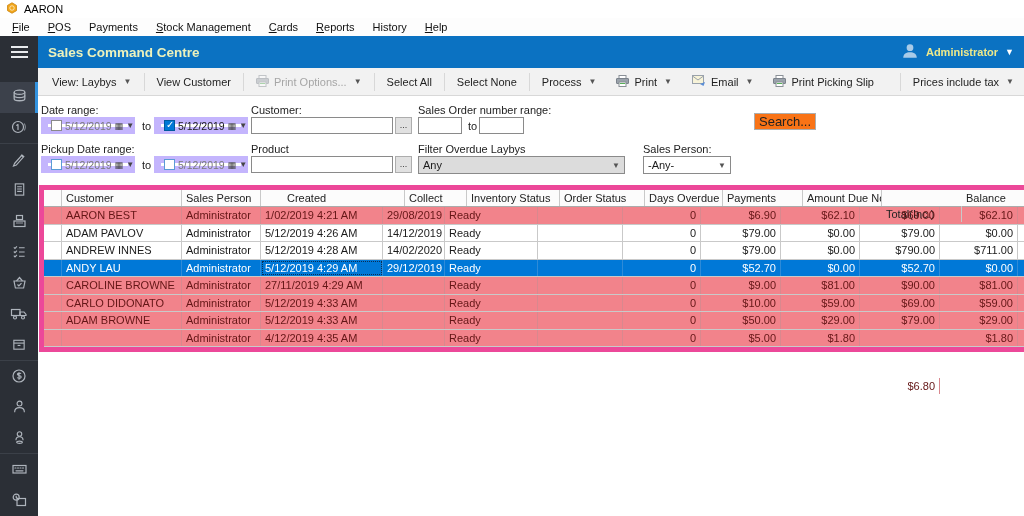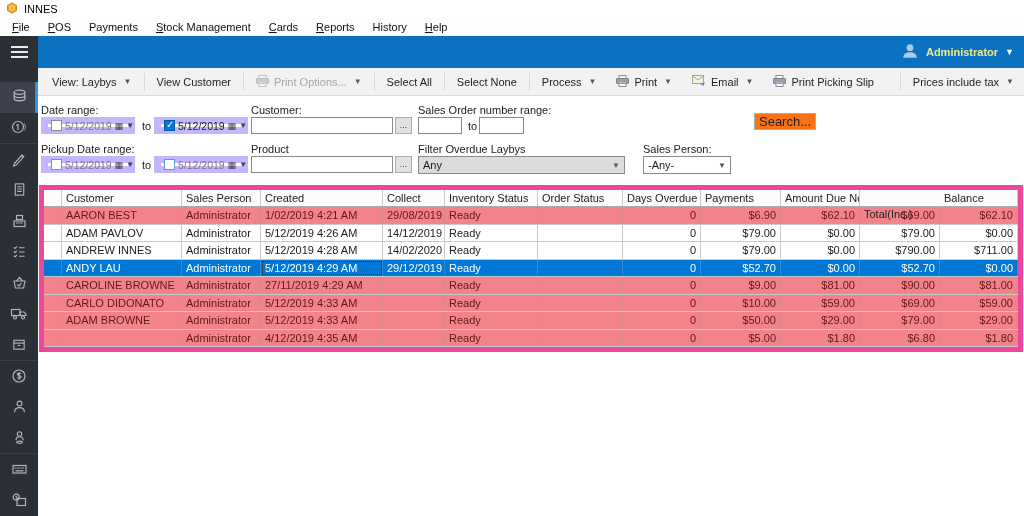--- a/index.html
+++ b/index.html
@@ -92,35 +92,36 @@
 
 <div id="app">
 
   <div class="titlebar">
     <span>
       <svg width="12" height="12" viewBox="0 0 16 16">
           <polygon points="8,1 14,4.5 14,11.5 8,15 2,11.5 2,4.5" fill="#F2A71B" stroke="#C77F0A"></polygon>
           <circle cx="8" cy="8" r="3" fill="none" stroke="#fff" stroke-width="1.2" opacity="0.7"></circle>
         </svg>
     </span>
-    <span class="t">INNES</span>
+    <span class="t">AARON</span>
   </div>
 
   <div class="menubar" id="menubar">
       <div class="menu-item"><span class="u">F</span><span>ile</span></div>
       <div class="menu-item"><span class="u">P</span><span>OS</span></div>
       <div class="menu-item"><span class="u"></span><span>Payments</span></div>
       <div class="menu-item"><span class="u">S</span><span>tock Management</span></div>
       <div class="menu-item"><span class="u">C</span><span>ards</span></div>
       <div class="menu-item"><span class="u">R</span><span>eports</span></div>
       <div class="menu-item"><span class="u"></span><span>History</span></div>
       <div class="menu-item"><span class="u">H</span><span>elp</span></div>
     </div>
 
   <div class="appheader">
+    <span class="title">Sales Command Centre</span>
     <div class="user-box">
       <span>
         <svg width="18" height="18" viewBox="0 0 16 16">
             <circle cx="8" cy="5" r="3" fill="#A9CBE8"></circle>
             <path d="M2 14c0-3.5 2.7-5 6-5s6 1.5 6 5z" fill="#A9CBE8"></path>
           </svg>
       </span>
       <span class="user-name">Administrator</span>
       <span class="user-caret">▼</span>
     </div>
@@ -358,21 +359,21 @@
       <span>-Any-</span>
       <span class="chev">▼</span>
     </div>
   </div>
 
   <div class="grid" id="grid">
       <div class="grow header">
         <div class="gcell" style="width: 18px;"></div>
         <div class="gcell" style="width: 120px;">Customer</div>
         <div class="gcell" style="width: 79px;">Sales Person</div>
-        <div class="gcell" style="width: 122px;">Created</div>
+        <div class="gcell" style="width: 122px; margin-left: 22px;">Created</div>
         <div class="gcell" style="width: 62px;">Collect</div>
         <div class="gcell" style="width: 93px;">Inventory Status</div>
         <div class="gcell" style="width: 85px;">Order Status</div>
         <div class="gcell" style="width: 78px;">Days Overdue</div>
         <div class="gcell" style="width: 80px;">Payments</div>
         <div class="gcell" style="width: 79px;">Amount Due Now</div>
         <div class="gcell" style="width: 80px; margin-top: 16px;">Total(Inc.)</div>
         <div class="gcell" style="width: 78px;">Balance</div>
       </div>
       <div class="grow overdue">
@@ -477,18 +478,18 @@
         <div class="gcell" style="width: 18px;"></div>
         <div class="gcell" style="width: 120px;"></div>
         <div class="gcell" style="width: 79px;">Administrator</div>
         <div class="gcell" style="width: 122px;">4/12/2019 4:35 AM</div>
         <div class="gcell" style="width: 62px;"></div>
         <div class="gcell" style="width: 93px;">Ready</div>
         <div class="gcell" style="width: 85px;"></div>
         <div class="gcell num" style="width: 78px;">0</div>
         <div class="gcell num" style="width: 80px;">$5.00</div>
         <div class="gcell num" style="width: 79px;">$1.80</div>
-        <div class="gcell num" style="width: 80px;">$6.80</div>
+        <div class="gcell num" style="width: 80px; margin-top: 48px;">$6.80</div>
         <div class="gcell num" style="width: 78px;">$1.80</div>
       </div>
     </div>
 
 </div>
 
 </body></html>

